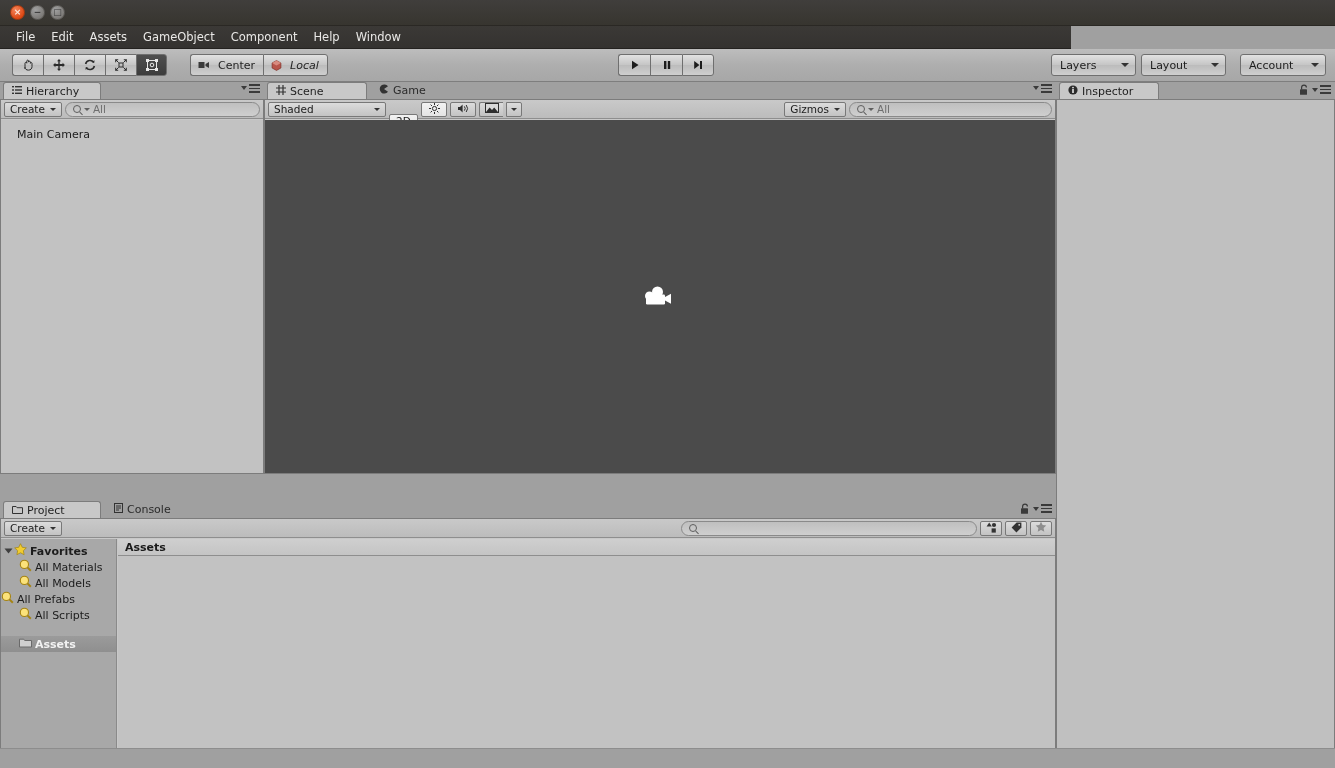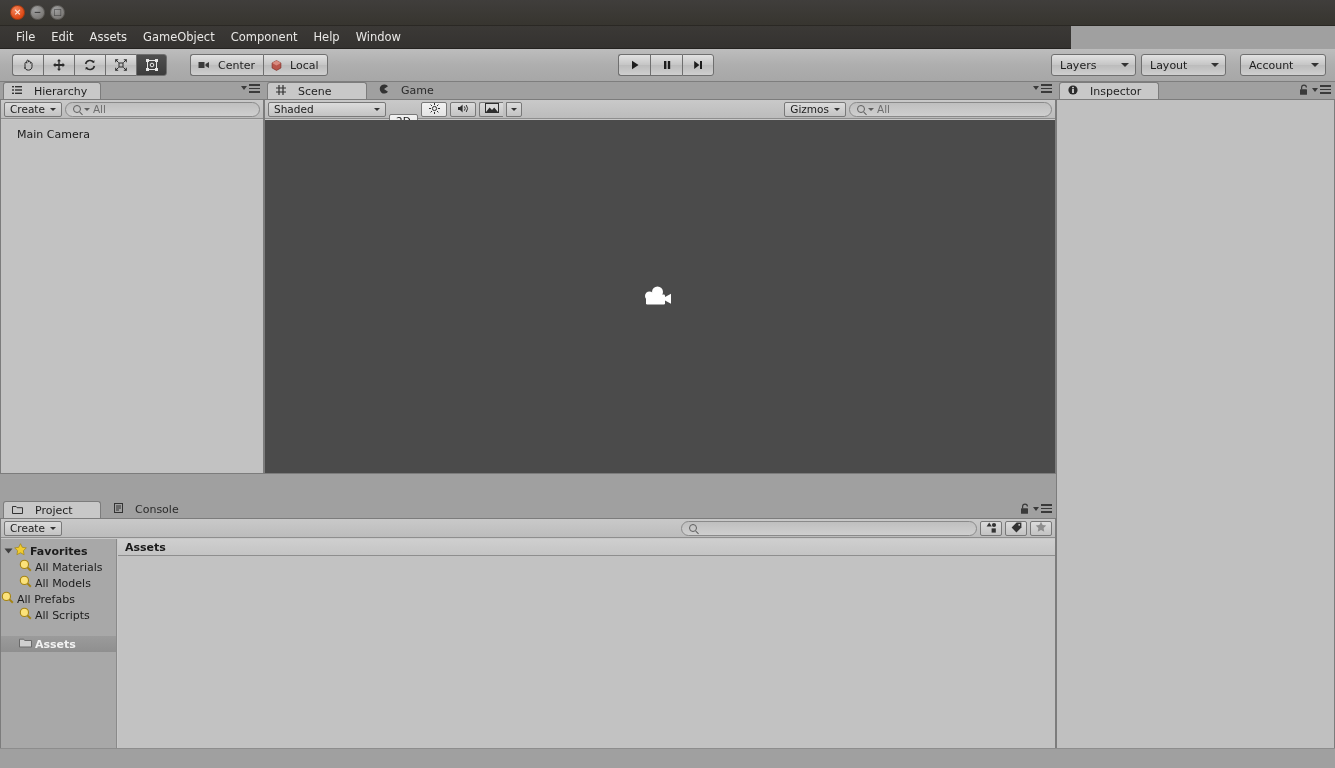--- a/index.html
+++ b/index.html
@@ -50,21 +50,21 @@
     border-bottom: 1px solid #7e7e7e;
   }
   .tb-group { position: absolute; top: 5px; display: flex; }
   .tb-btn {
     height: 22px; min-width: 30px;
     background: linear-gradient(to bottom, #e2e2e2 0%, #c6c6c6 48%, #bcbcbc 52%, #cfcfcf 100%);
     border: 1px solid #6f6f6f; border-right-width: 0;
     display: flex; align-items: center; justify-content: center;
     cursor: default; color: #242424;
   }
-  .tb-btn:last-child { border-right-width: 1px; }
+  .tb-btn:last-child { border-right-width: 1px; font-style: italic; }
   .tb-btn.first { border-radius: 3px 0 0 3px; }
   .tb-btn.last  { border-radius: 0 3px 3px 0; }
   .tb-btn.on {
     background: linear-gradient(to bottom, #4f4f4f 0%, #3c3c3c 100%);
     color: #f0f0f0;
   }
   .tb-btn svg { display: block; }
   .tb-lbl { font-size: 11px; padding: 0 8px; white-space: nowrap; }
 
   .tb-play { position: absolute; top: 5px; left: 618px; display: flex; }
@@ -80,21 +80,21 @@
   }
   .caret { width: 0; height: 0; border-left: 4px solid transparent;
            border-right: 4px solid transparent; border-top: 4px solid #333;
            margin-left: 10px; }
 
   
   .panel { position: absolute; background: #a5a5a5; }
   .tabrow { position: relative; height: 17px; background: #a0a0a0; }
   .tab {
     position: absolute; top: 0; height: 17px;
-    display: flex; align-items: center; gap: 12px;
+    display: flex; align-items: center; gap: 4px;
     padding: 0 10px 0 8px; font-size: 11px; color: #1e1e1e;
     border-radius: 3px 3px 0 0; cursor: default; white-space: nowrap;
   }
   .tab.active { background: #c8c8c8; border: 1px solid #7c7c7c; border-bottom: none; }
   .tab.inactive { background: transparent; color: #2b2b2b; }
   .panel-body { position: absolute; left: 0; right: 0; bottom: 0;
                 background: #c8c8c8; border: 1px solid #7c7c7c; }
 
   .hdr-icons { position: absolute; right: 4px; top: 2px; display: flex; align-items: center; gap: 4px; }
   .ico-lock { width: 9px; height: 11px; position: relative; }

